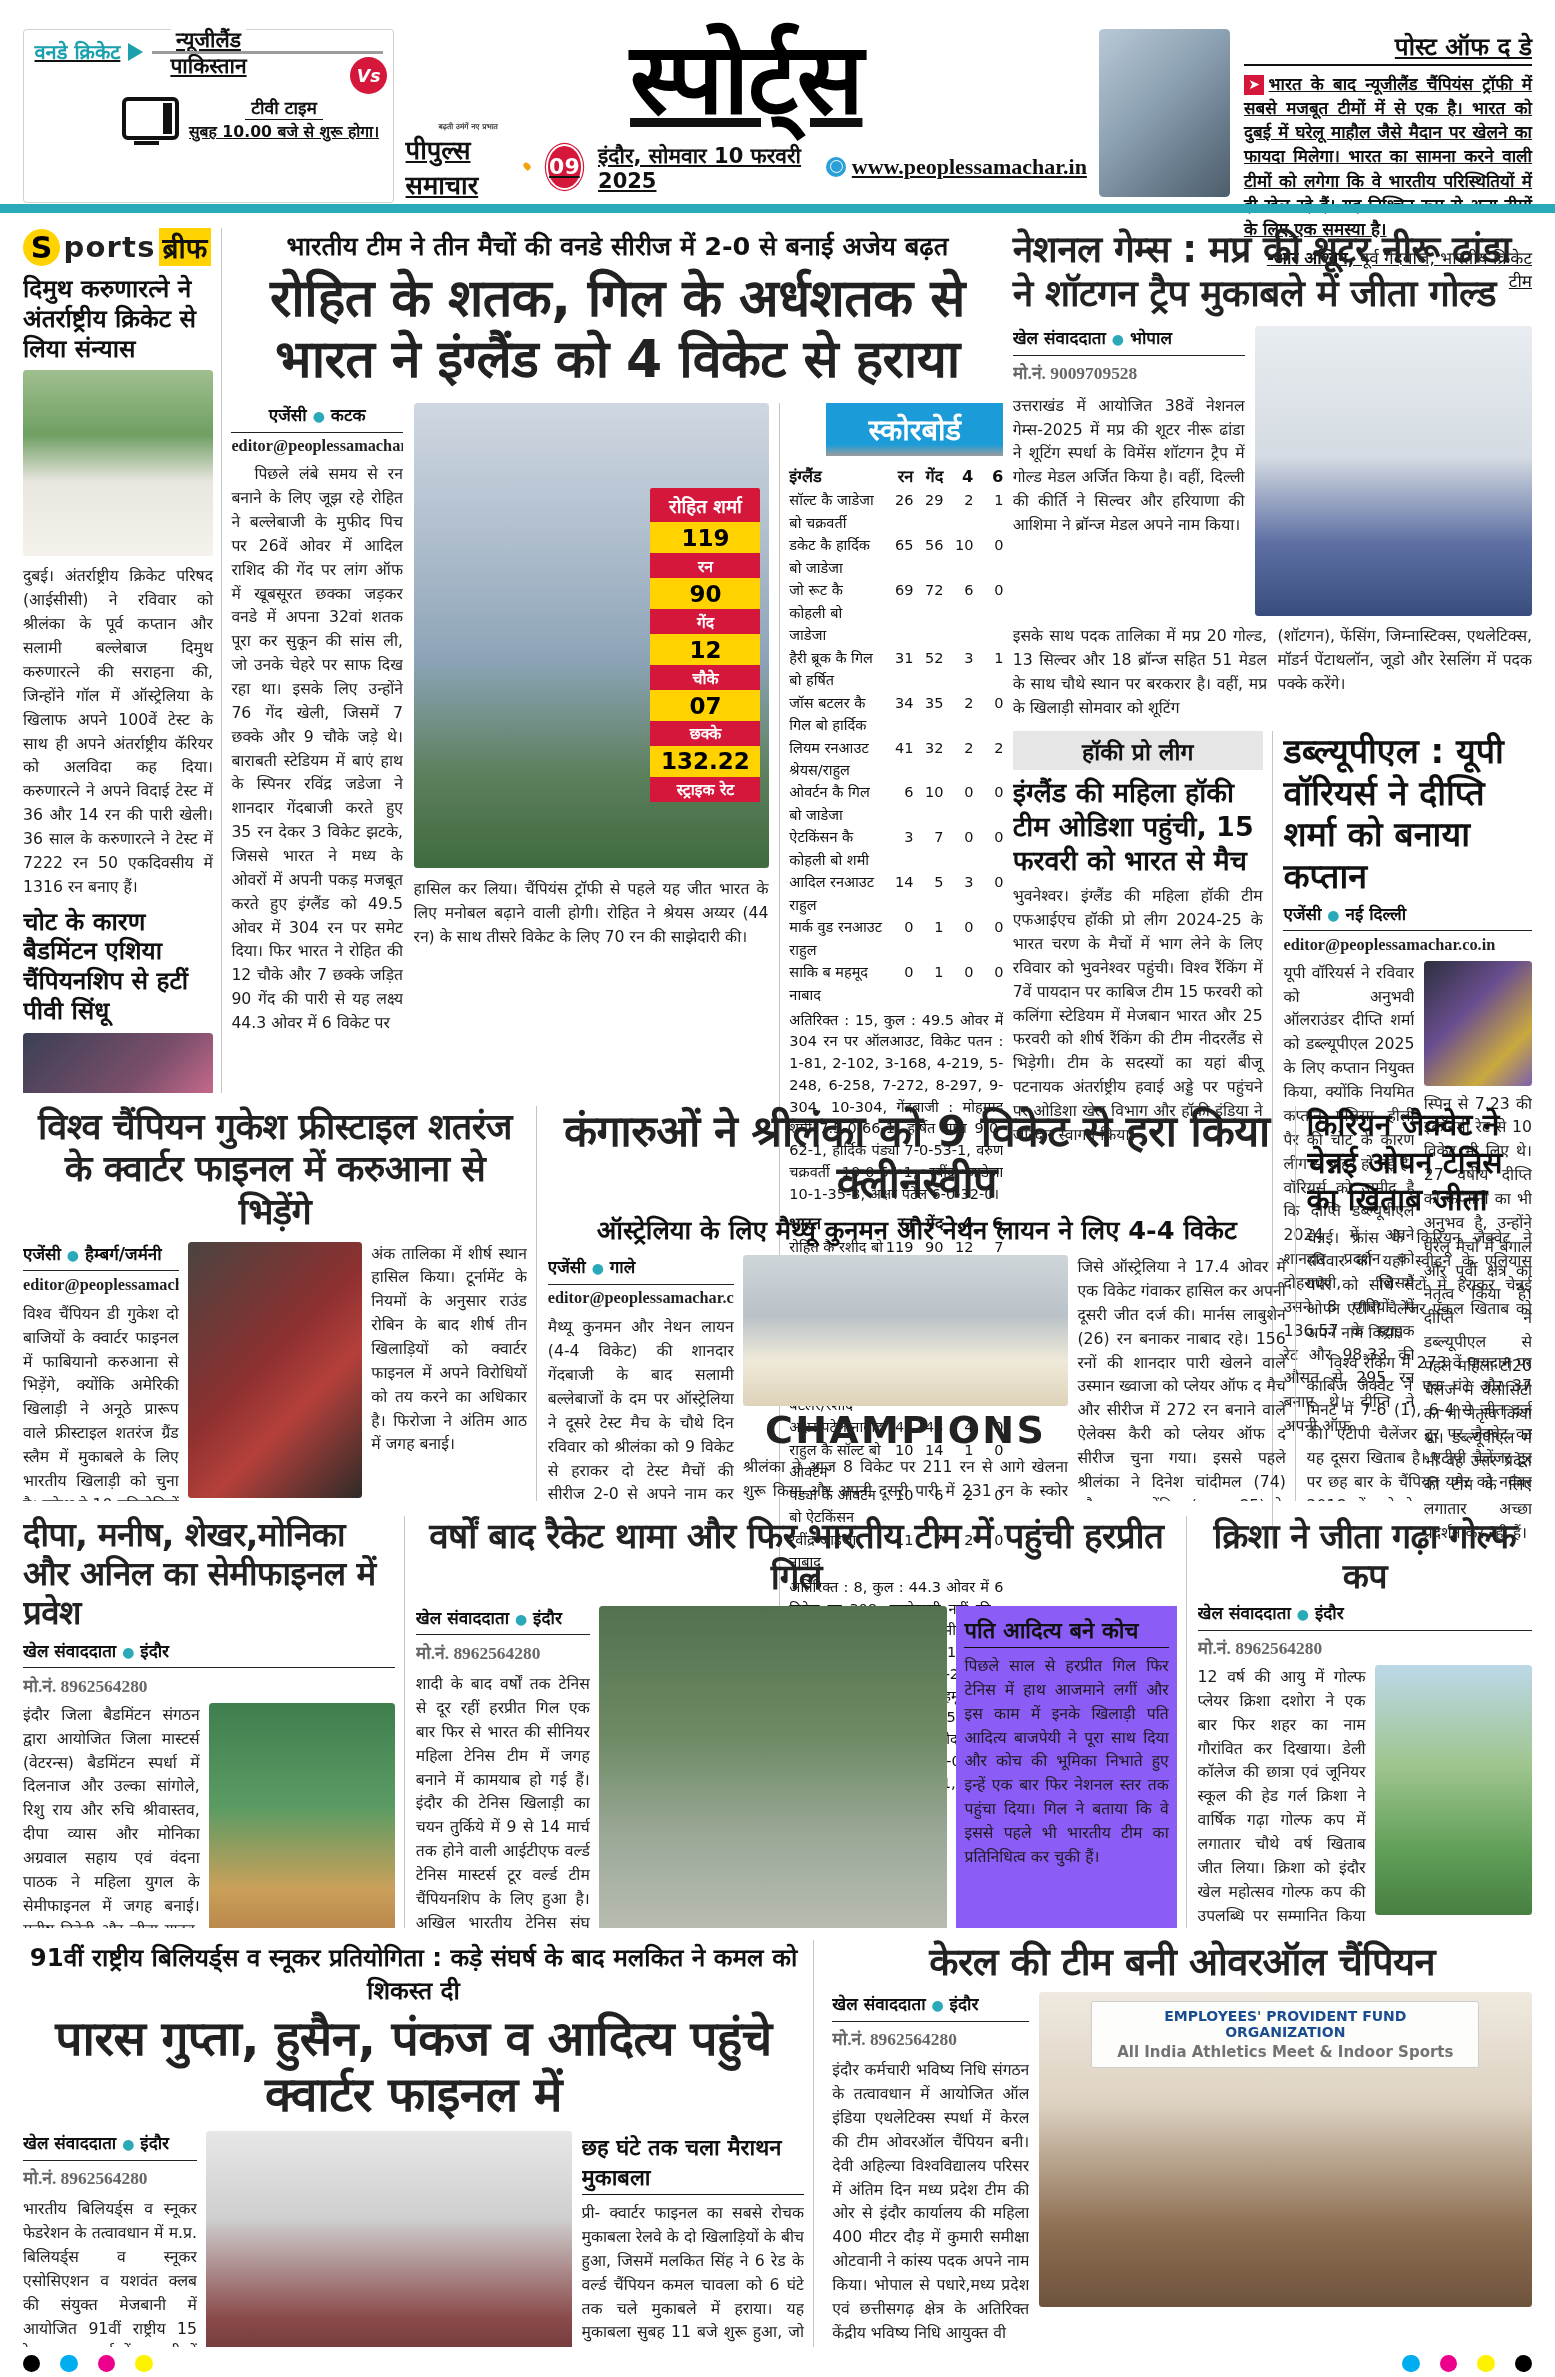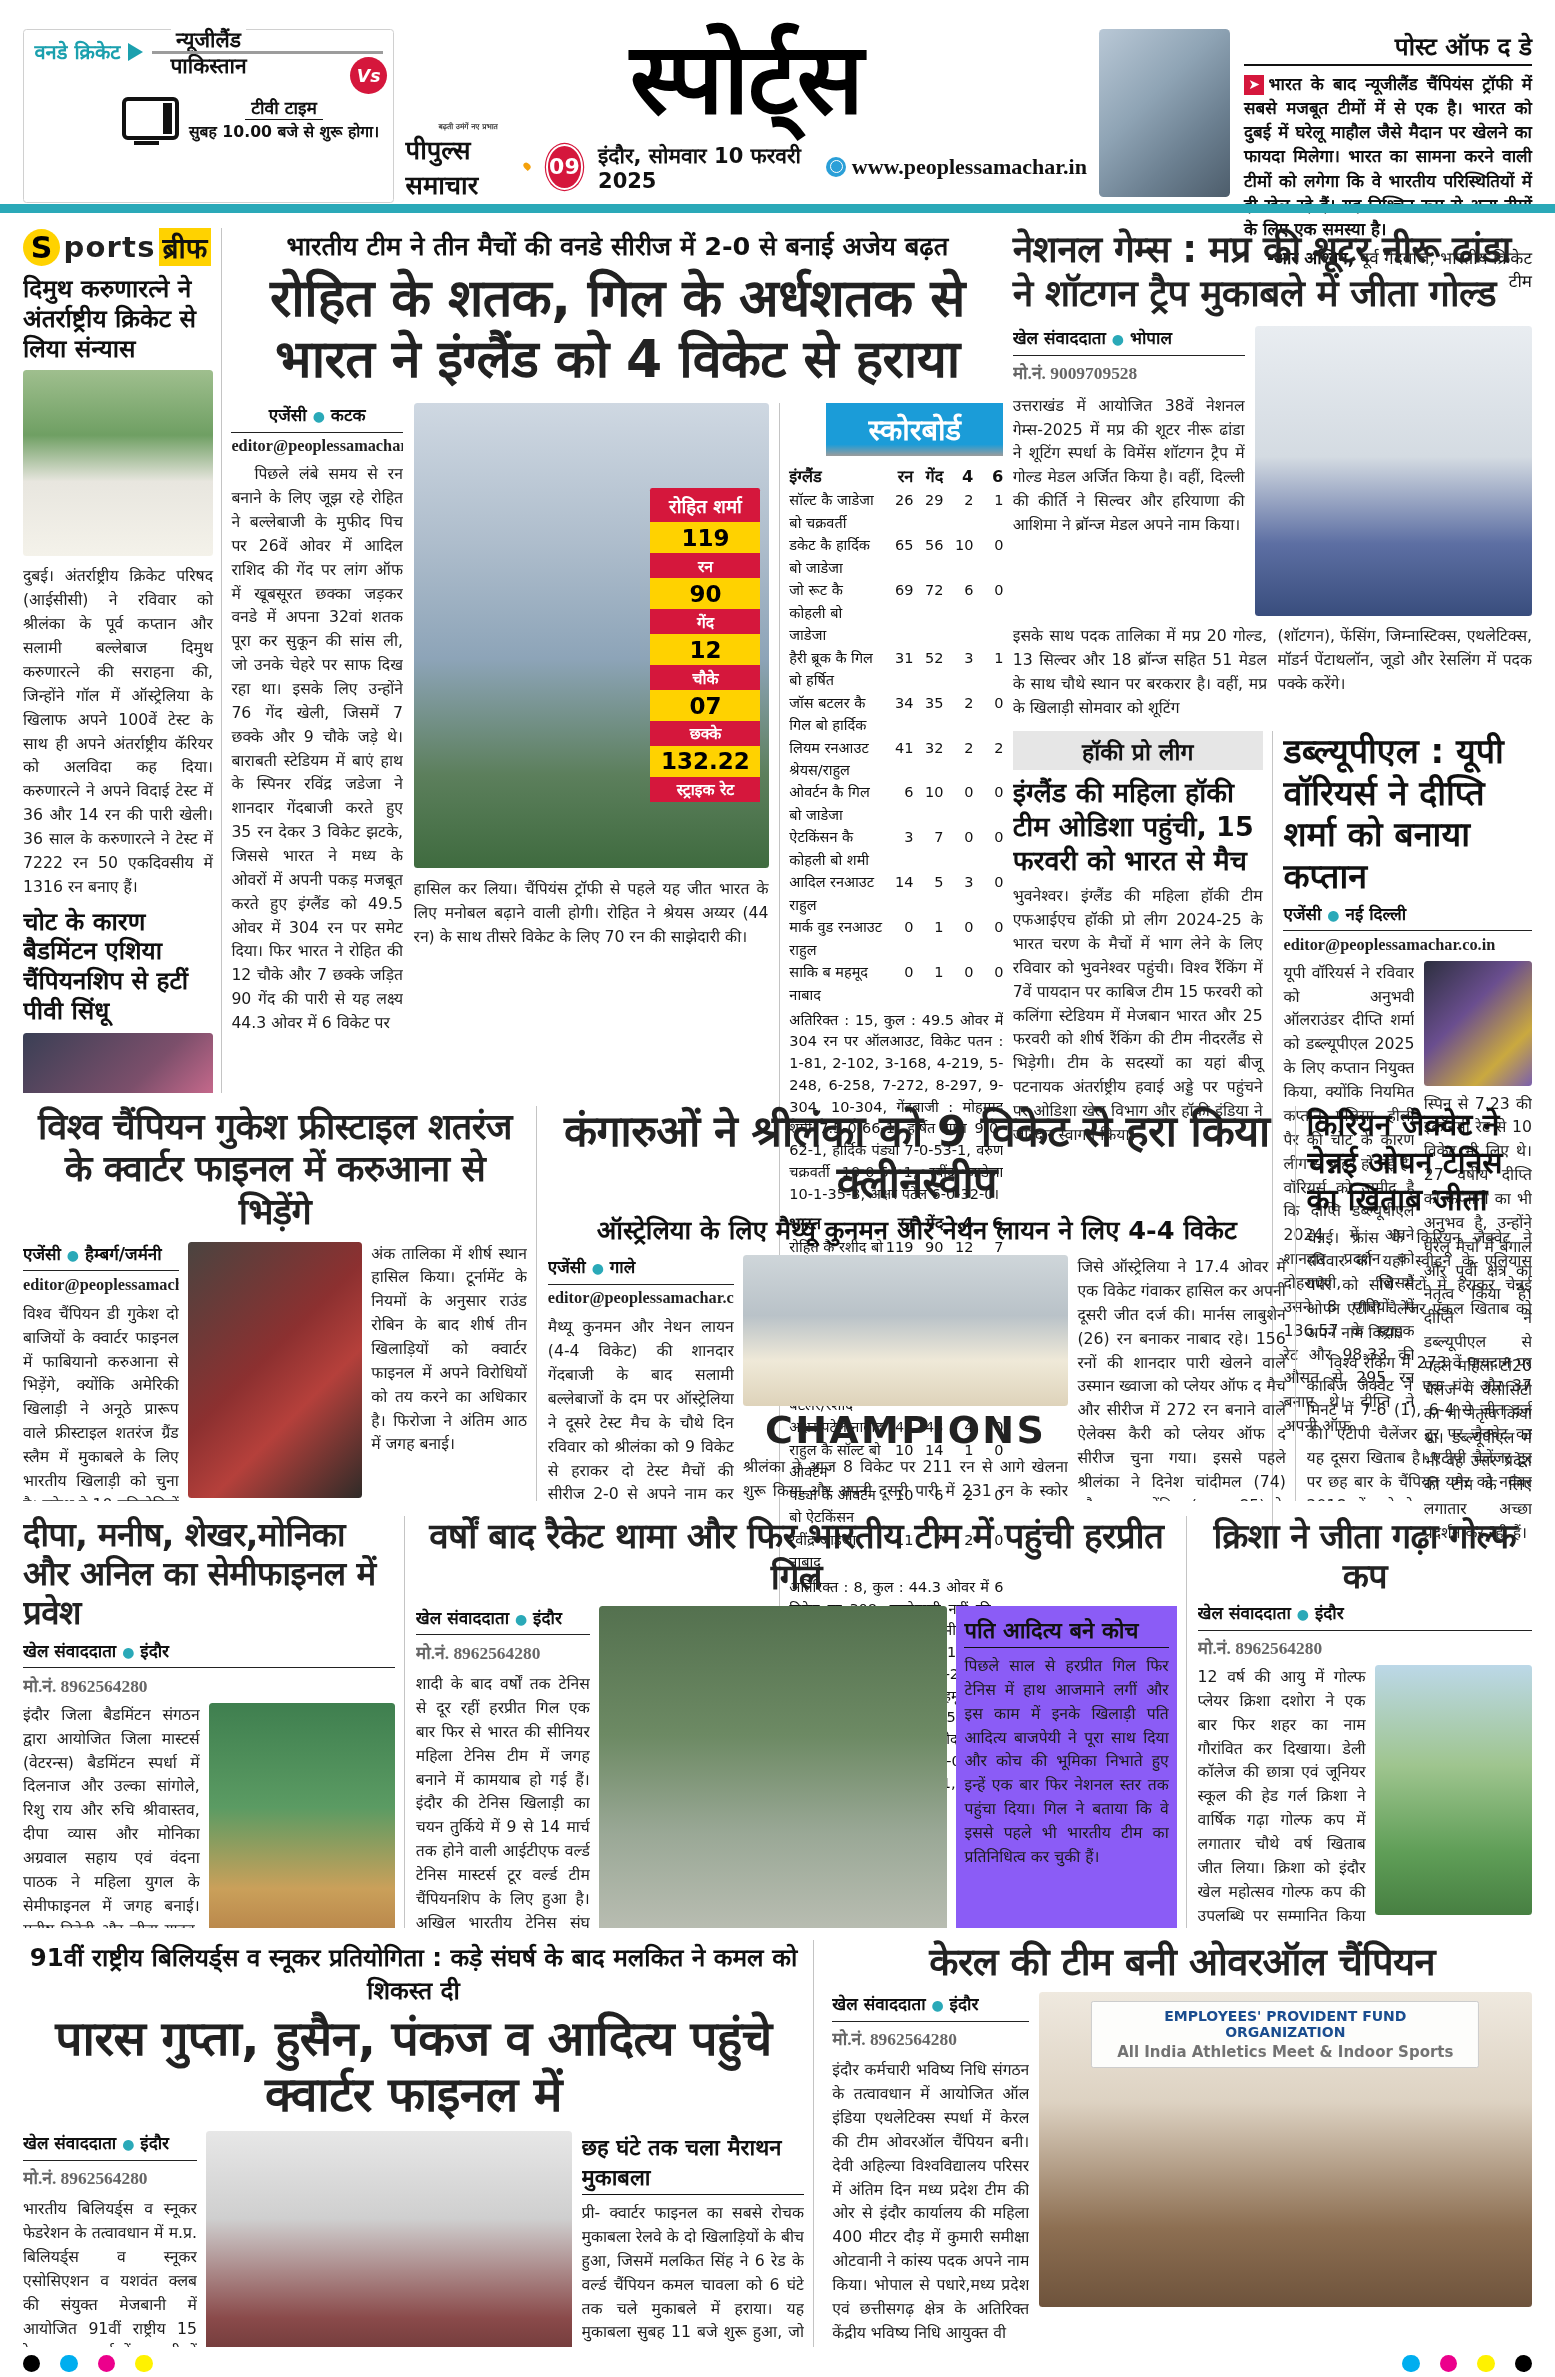--- a/index.html
+++ b/index.html
@@ -29,21 +29,21 @@
   .ph-badminton{background:linear-gradient(180deg,#3f7f4f 0%,#5b9b63 45%,#caa05a 80%,#b8854a 100%);}
   .ph-tennis{background:linear-gradient(180deg,#54714f 0%,#6d8a64 40%,#9aa896 70%,#b9bdb2 100%);}
   .ph-golf{background:linear-gradient(180deg,#bcd8e8 0%,#9fc58f 40%,#5f9e57 75%,#477f42 100%);}
   .ph-snooker{background:linear-gradient(180deg,#e7e7e7 0%,#cfcfcf 35%,#8a4a4a 75%,#5e2f2f 100%);}
   .ph-kerala{background:linear-gradient(180deg,#efe9df 0%,#ddd2c2 35%,#8d6f52 75%,#6e533c 100%);}
   .banner-card{position:absolute;top:9.3px;left:50%;transform:translateX(-50%);background:#fdfdfb;
       border:1.2px solid #ccc;border-radius:2.3px;padding:5.8px 10.5px;text-align:center;width:74%;}
   .banner-l1{color:#1a4d8f;font-weight:900;font-size:14px;}
   .banner-l2{color:#737373;font-weight:900;font-size:15px;margin-top:3.5px;}
   
-  .hdr{top:29px;height:174px;display:flex;gap:11.6px;}
+  .hdr{top:29px;height:174px;display:flex;gap:11.6px;text-decoration:underline;}
   .promo{width:348px;border:0.6px solid #d0d0d0;border-radius:3.5px;padding:8.1px 10.5px;position:relative;}
   .promo-row{display:flex;align-items:center;gap:8.1px;}
   .promo-kicker{color:#1ba0ae;font-weight:900;font-size:20px;white-space:nowrap;}
   .promo-tri{width:0;height:0;border-left:15px solid #1ba0ae;border-top:9.3px solid transparent;border-bottom:9.3px solid transparent;}
   .promo-line{flex:1;height:2.9px;background:#9c9c9c;position:relative;top:1.2px;}
   .teams{display:flex;flex-direction:column;align-items:center;margin-top:-38px;margin-left:110px;width:128px;}
   .team{font-weight:900;font-size:21px;line-height:1.25;background:#fff;padding:0 4.6px;}
   .vs-badge{position:absolute;right:5.8px;top:27px;width:37px;height:37px;border-radius:50%;background:#d5173c;
             color:#fff;font-weight:900;font-style:italic;font-size:17.4px;display:flex;align-items:center;justify-content:center;}
   .tv-row{display:flex;align-items:center;gap:10.5px;margin-top:15px;margin-left:87px;}

